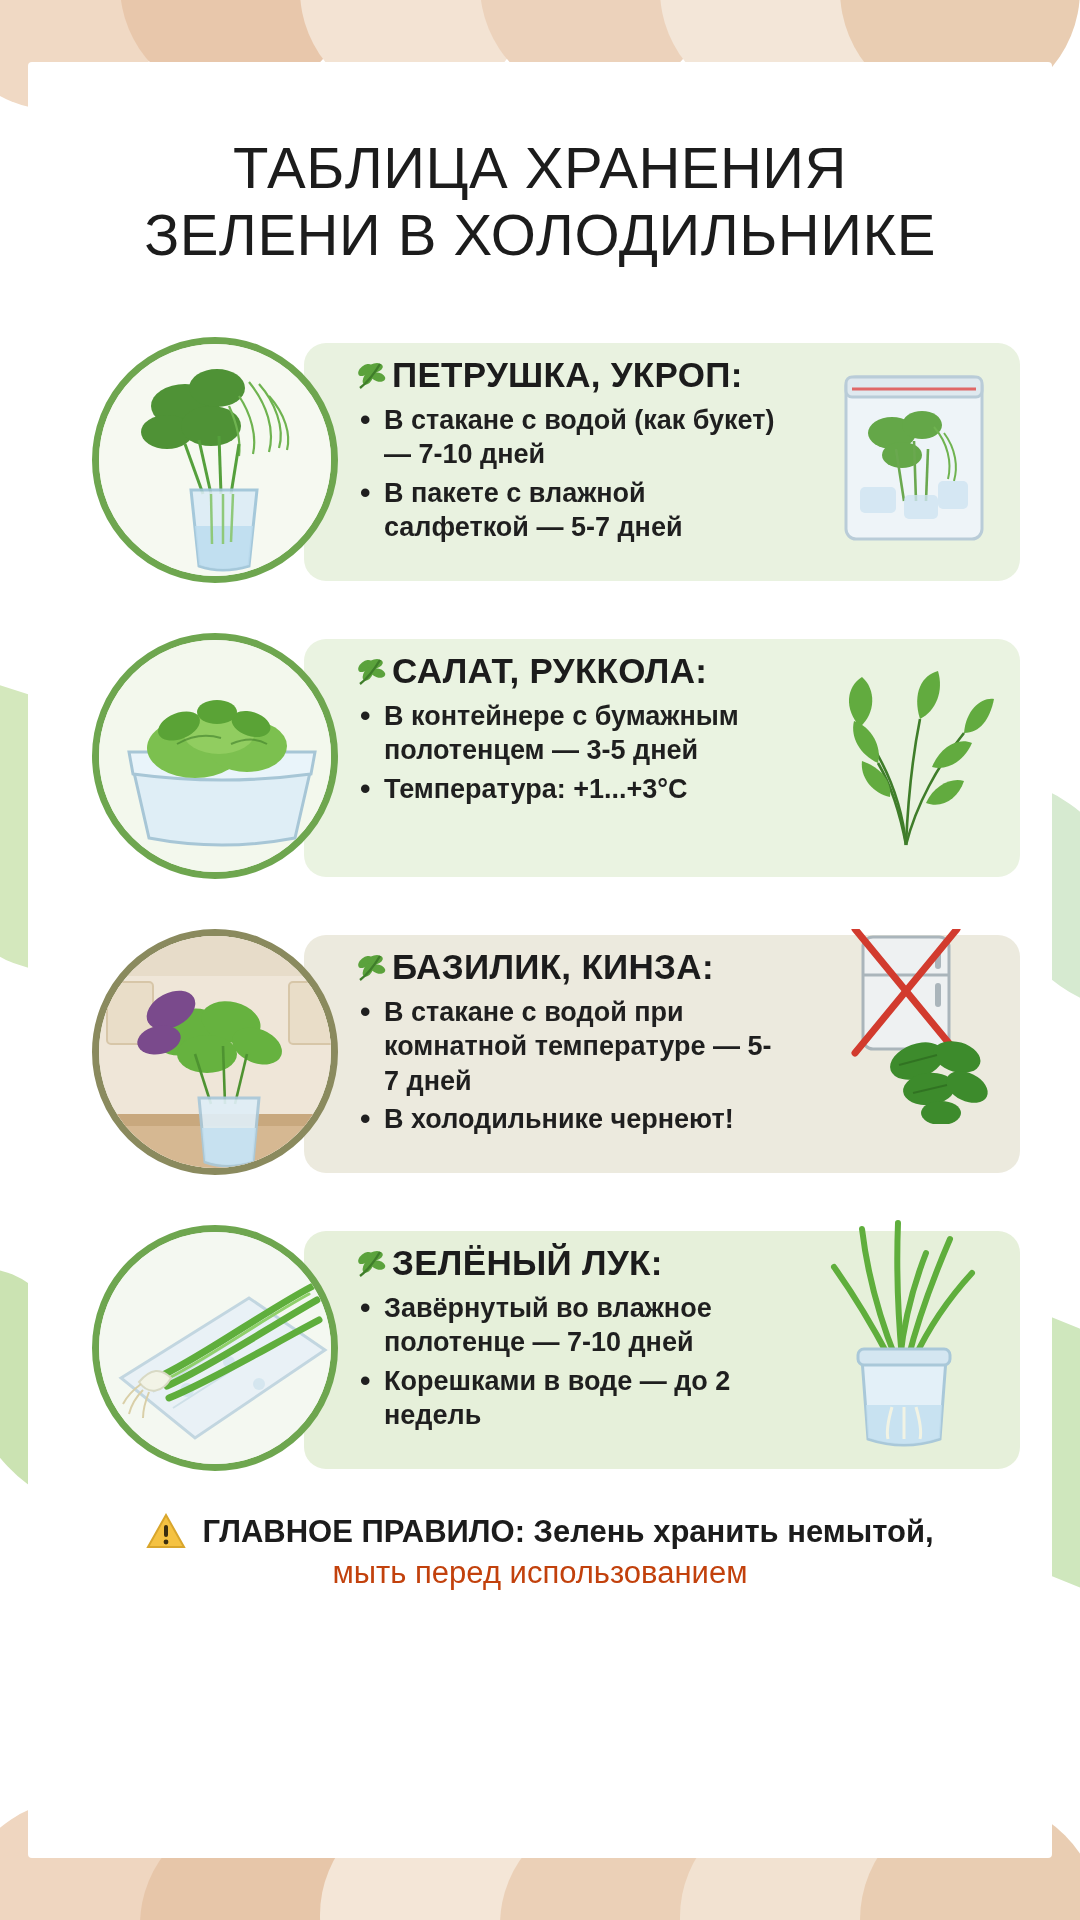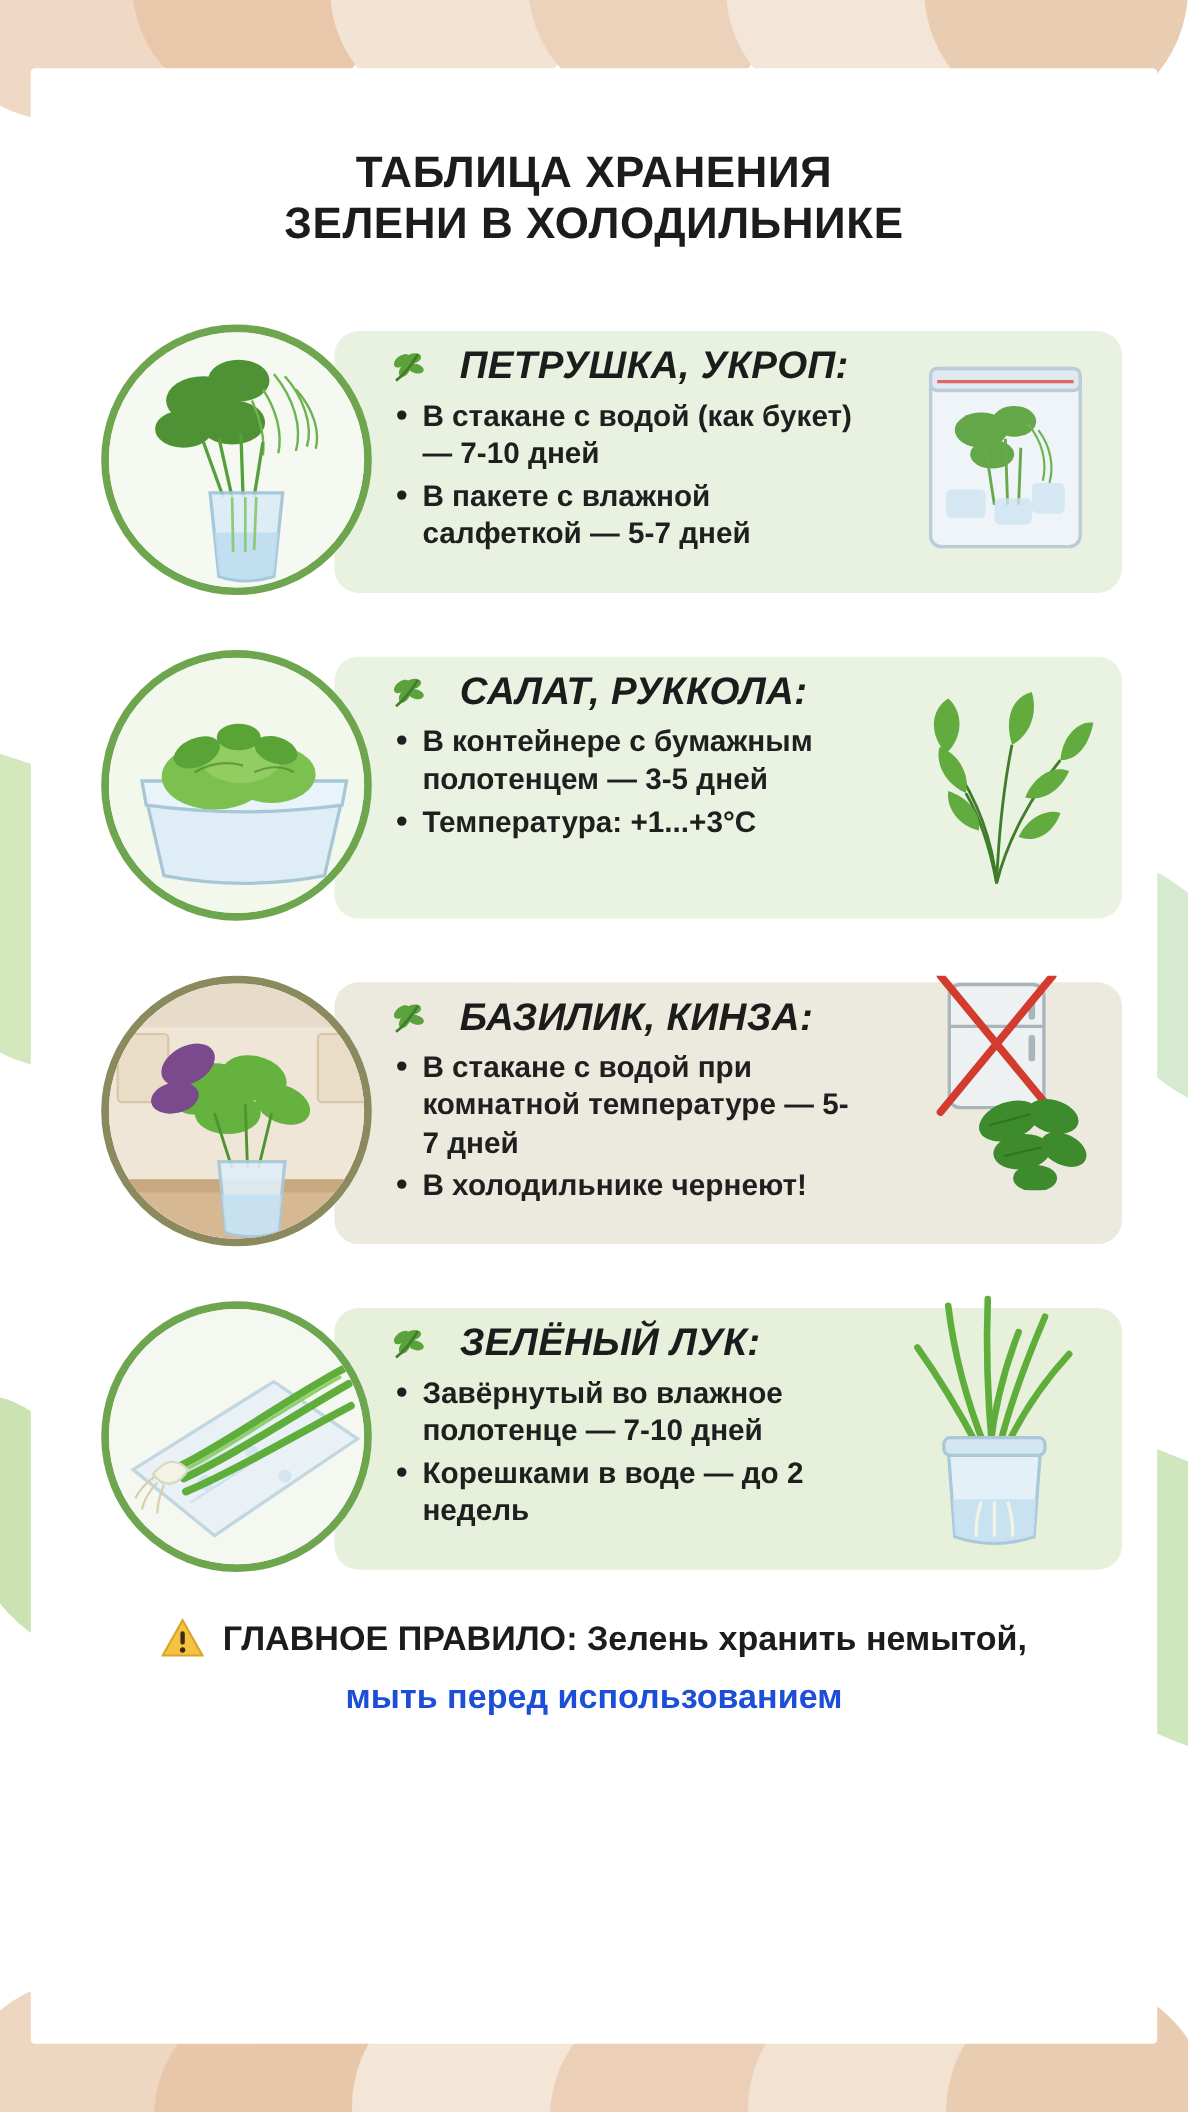--- a/index.html
+++ b/index.html
@@ -40,22 +40,22 @@
     background: #ffffff;
     border-radius: 4px;
     z-index: 5;
   }
 
   
   .title {
     margin: 72px 40px 0 40px;
     text-align: center;
     color: #1c1c1c;
-    font-size: 40px;
-    font-weight: bold;
+    font-size: 58px;
+    font-weight: normal;
     line-height: 1.16;
     letter-spacing: 0.5px;
   }
   .title .line { display: block; }
 
   
   .rows {
     margin-top: 52px;
     padding: 0 26px;
   }
@@ -95,23 +95,22 @@
   .row-content {
     position: absolute;
     left: 300px;
     top: 34px;
     right: 20px;
     z-index: 4;
   }
   .row-head {
     display: flex;
     align-items: center;
-    gap: 30px;
+    gap: 4px;
     margin-bottom: 8px;
-    font-style: italic;
   }
   .sprig { width: 34px; height: 34px; flex: none; }
   .row-title {
     font-size: 35px;
     font-weight: bold;
     color: #1c1c1c;
     letter-spacing: 0.3px;
   }
   ul.bullets {
     margin: 0;
@@ -155,23 +154,23 @@
     display: flex;
     align-items: center;
     justify-content: center;
     gap: 16px;
     font-size: 31px;
     font-weight: bold;
     color: #1c1c1c;
   }
   .footer-line2 {
     font-size: 31px;
-    font-weight: bold;
-    color: #1d4ed8;
-    margin-top: 16px;
+    font-weight: normal;
+    color: #c2410c;
+    margin-top: 4px;
   }
   .warn { width: 40px; height: 38px; flex: none; }
 </style>
 </head>
 <body>
 
 <div class="bg-layer">
   <div class="circle" style="left:-60px; top:-120px; width:230px; height:230px; background:#f0d9c4;"></div>
   <div class="circle" style="left:120px; top:-130px; width:230px; height:230px; background:#e8c7ab;"></div>
   <div class="circle" style="left:300px; top:-125px; width:230px; height:230px; background:#f3e3d3;"></div>

